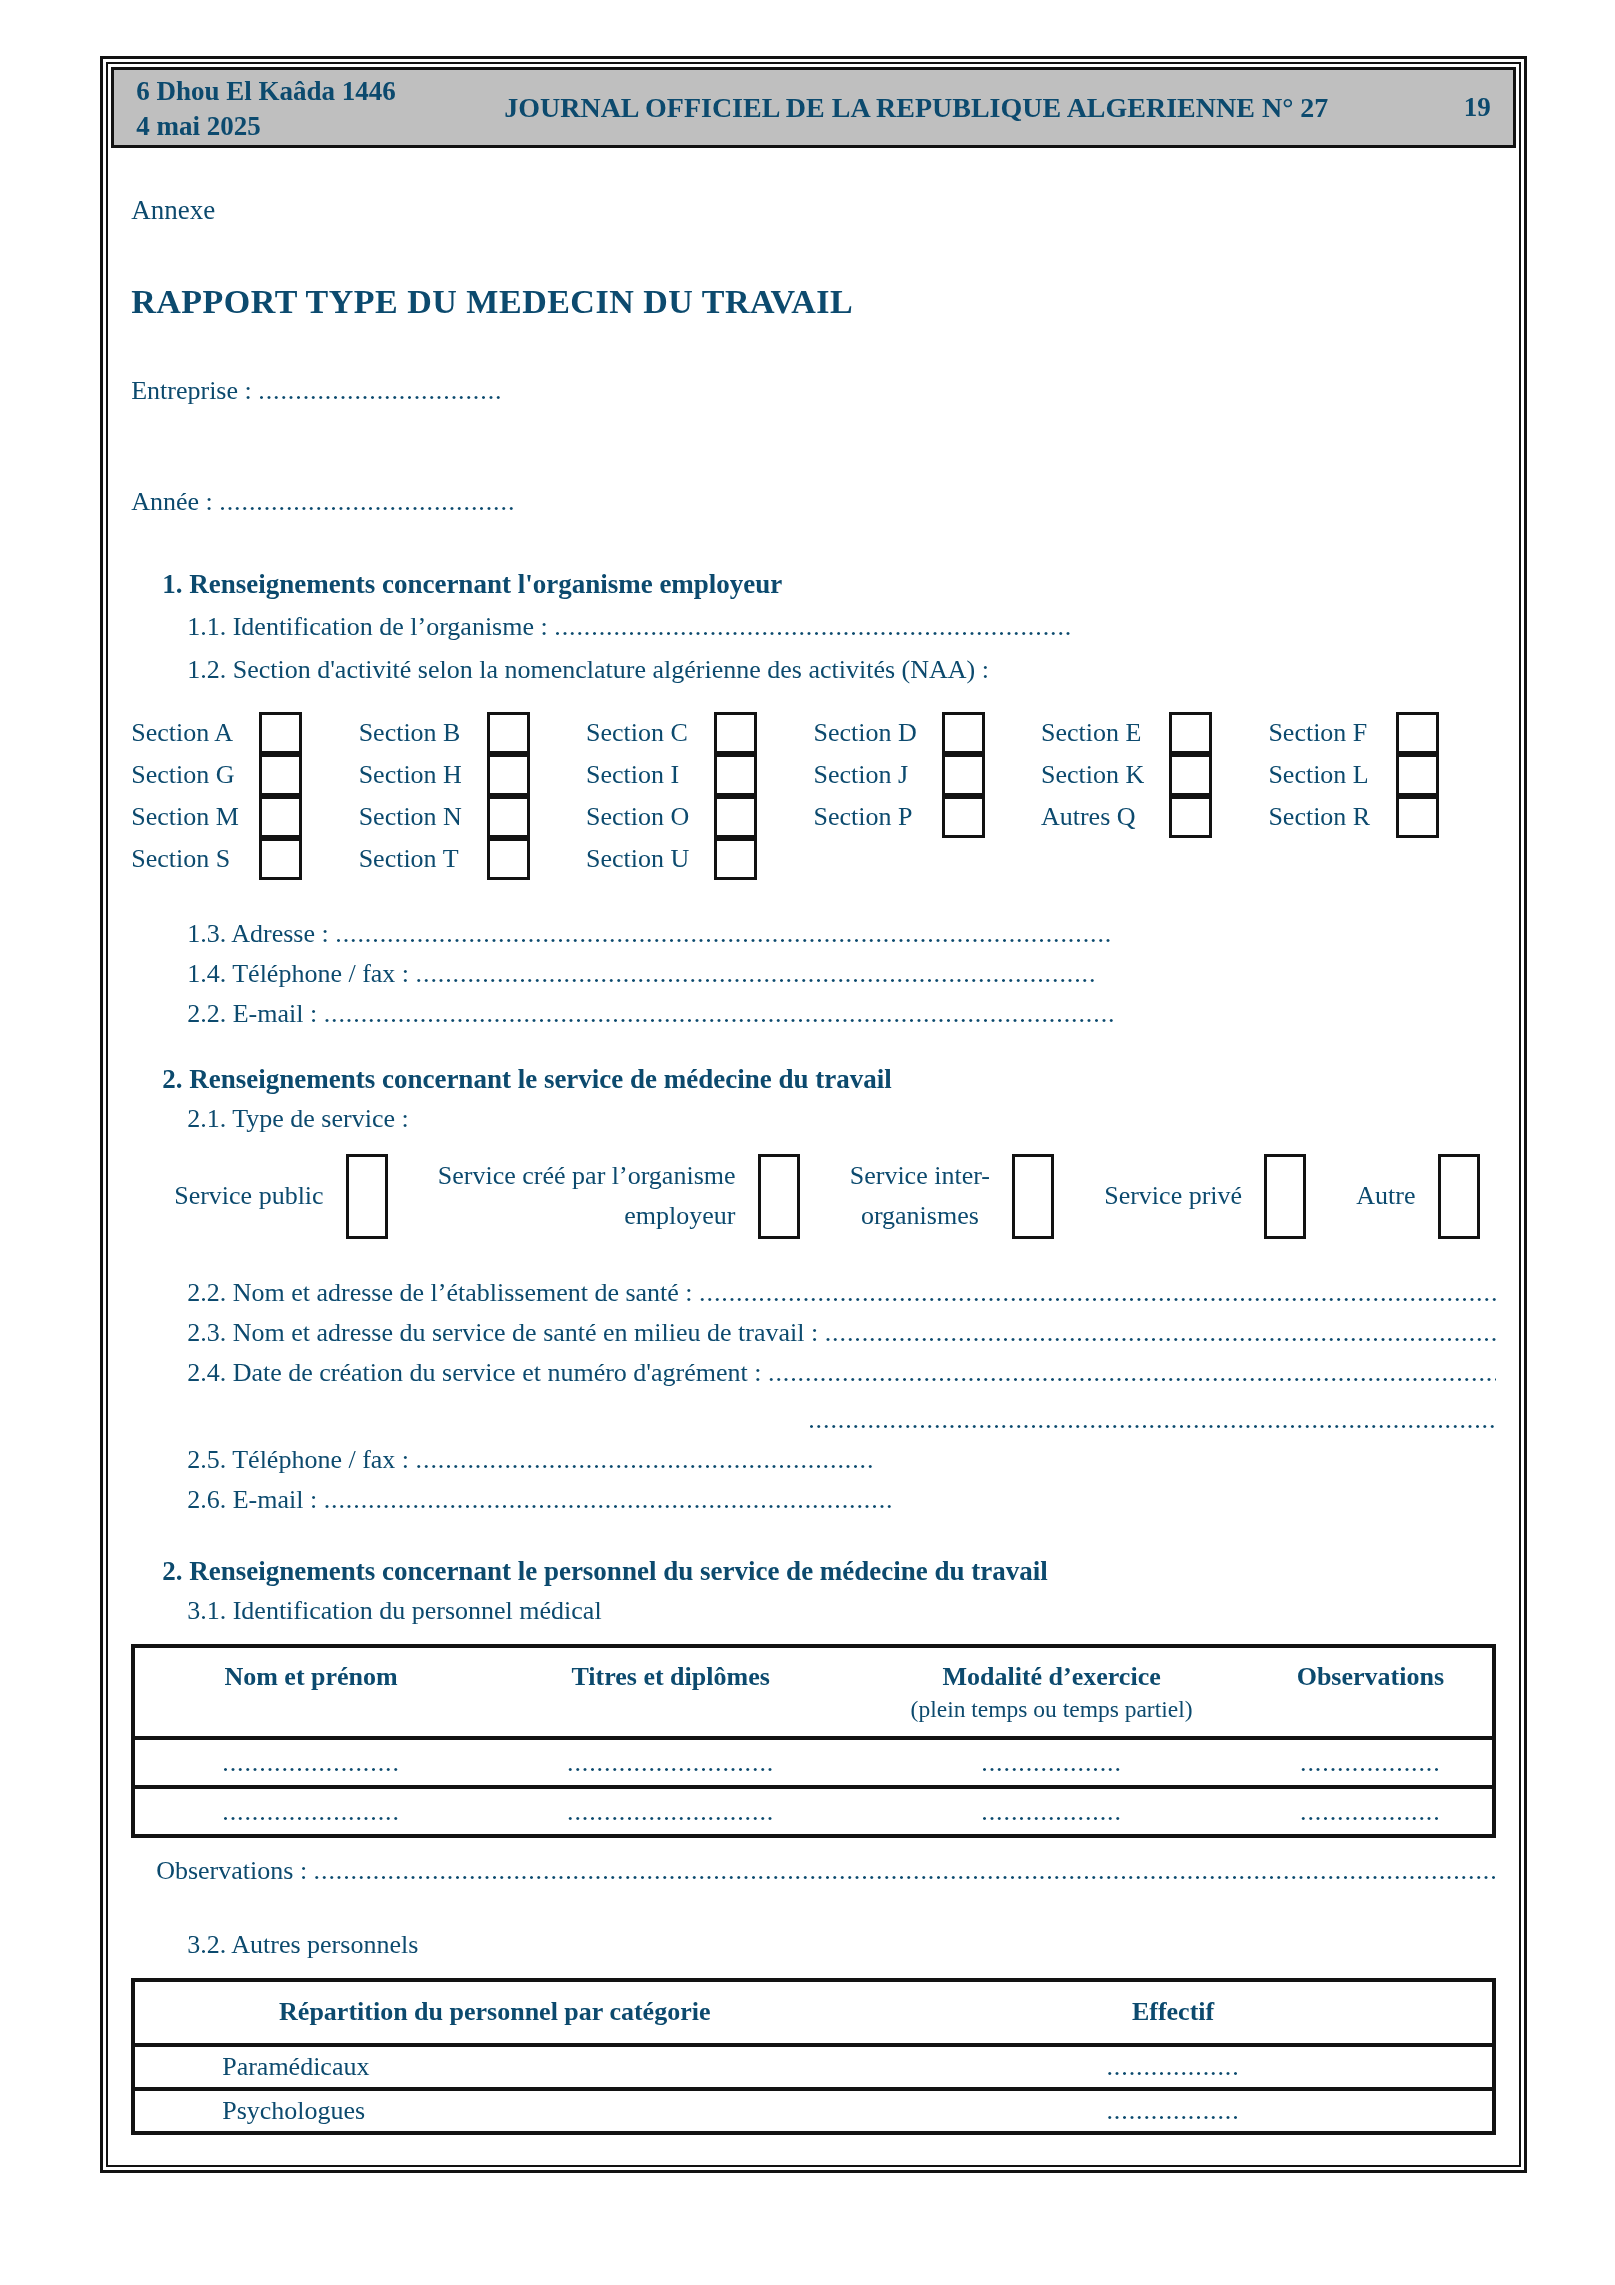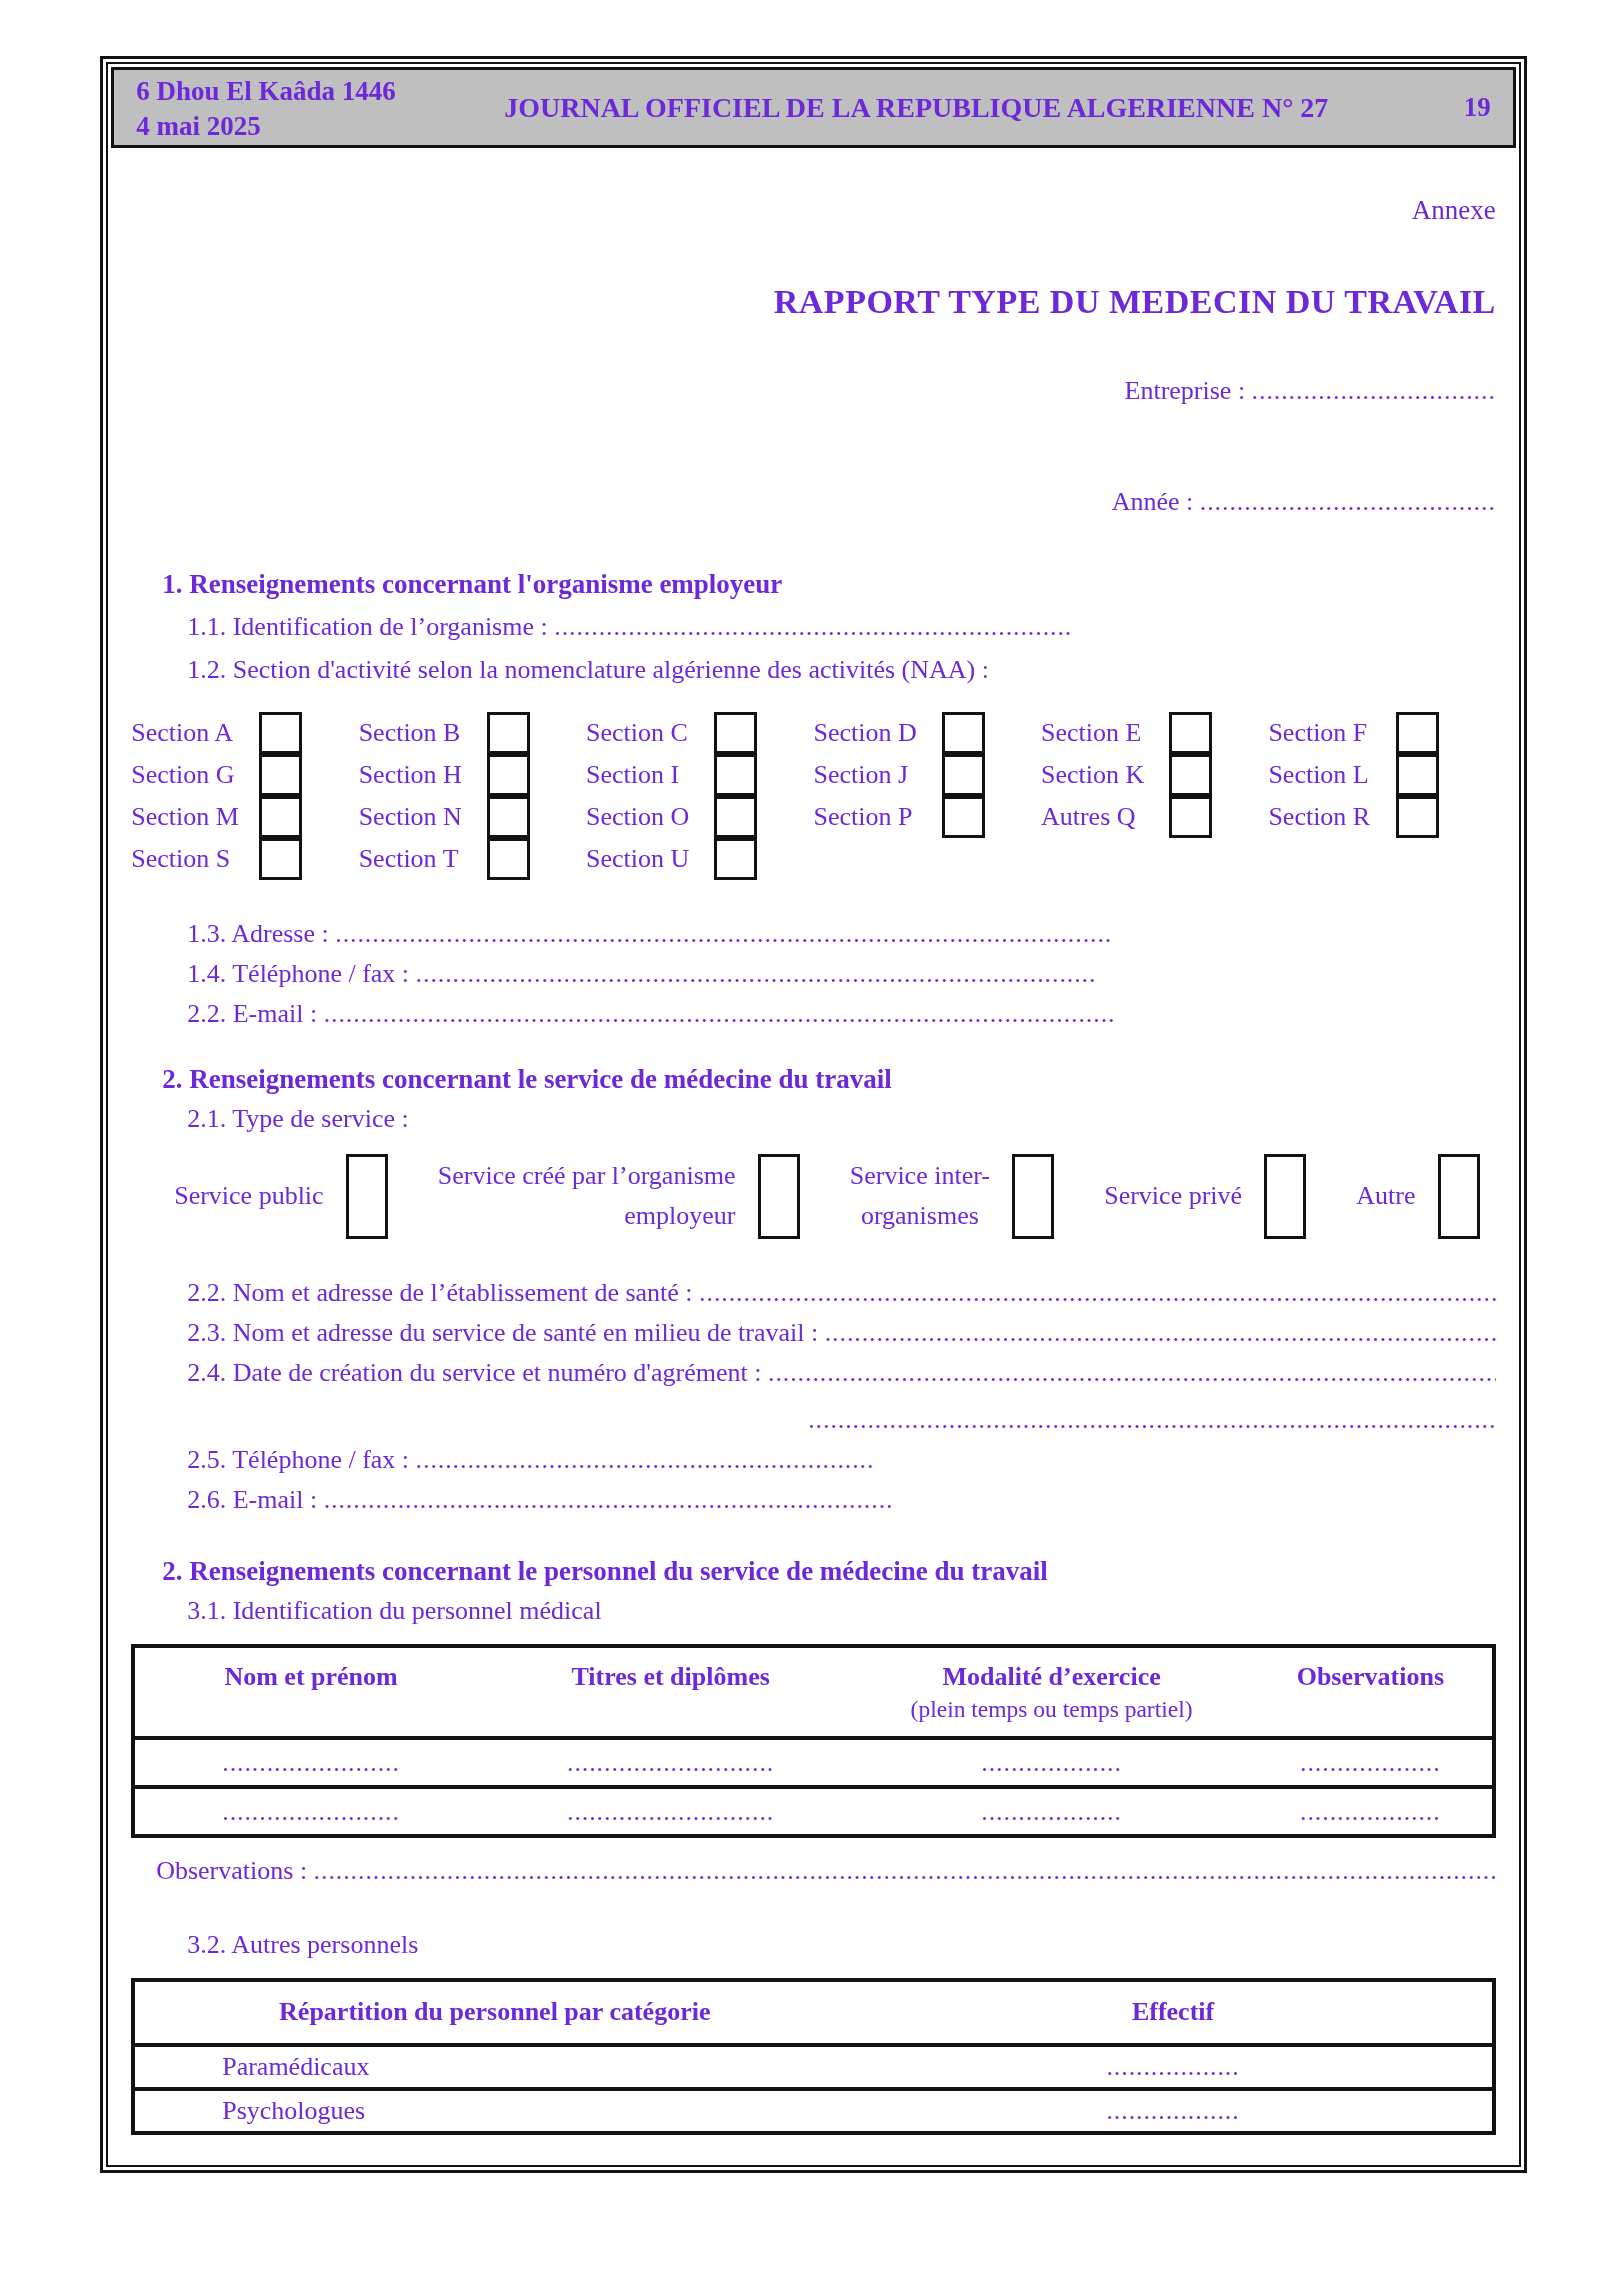--- a/index.html
+++ b/index.html
@@ -1,39 +1,39 @@
 <!DOCTYPE html>
 <html style="font-size:14.5px"><head>
 <meta charset="utf-8">
 <style>
   html,body { margin:0; padding:0; background:#ffffff; }
   .page {
     position:relative; width:1616px; height:2285px; background:#ffffff;
-    font-family:"Liberation Serif","DejaVu Serif",serif; color:#6d28d9; overflow:hidden;
+    font-family:"Liberation Serif","DejaVu Serif",serif; color:#0c4a6e; overflow:hidden;
   }
   * { box-sizing:border-box; }
 
   .frame {
     position:absolute; left:100px; top:56px; width:1427px; height:2117px;
     border:3.6px solid #121212;
   }
   .frame-inner { position:absolute; inset:2.7px; border:2.7px solid #121212; overflow:hidden; }
 
   
   .band {
     display:flex; align-items:stretch; margin:3.6px 3.6px 0 3.6px; height:81px;
     background:#bfbfbf; border:3.6px solid #121212; padding:3.6px 22px;
   }
   .band-dates { font-weight:bold; font-size:27px; line-height:35px; white-space:nowrap; }
   .band-title { flex:1; text-align:center; align-self:center; font-weight:bold; font-size:28px; padding-right:27px; }
   .band-page { align-self:center; font-weight:bold; font-size:27px; }
 
   
   .content { padding:0 23.5px; font-size:26px; line-height:40px; }
-  .center-line { text-align:right; white-space:nowrap; }
+  .center-line { text-align:left; white-space:nowrap; }
   .annexe { margin-top:42px; font-size:27px; }
   .main-title { margin-top:52px; font-size:34px; font-weight:bold; letter-spacing:0.5px; }
   .entreprise-line { margin-top:49px; }
   .annee-line { margin-top:71px; }
 
   .sec-heading { font-weight:bold; font-size:27px; margin-left:31px; white-space:nowrap; }
   .h1 { margin-top:42px; }
   .h2 { margin-top:25px; }
   .h3 { margin-top:31px; }
 

